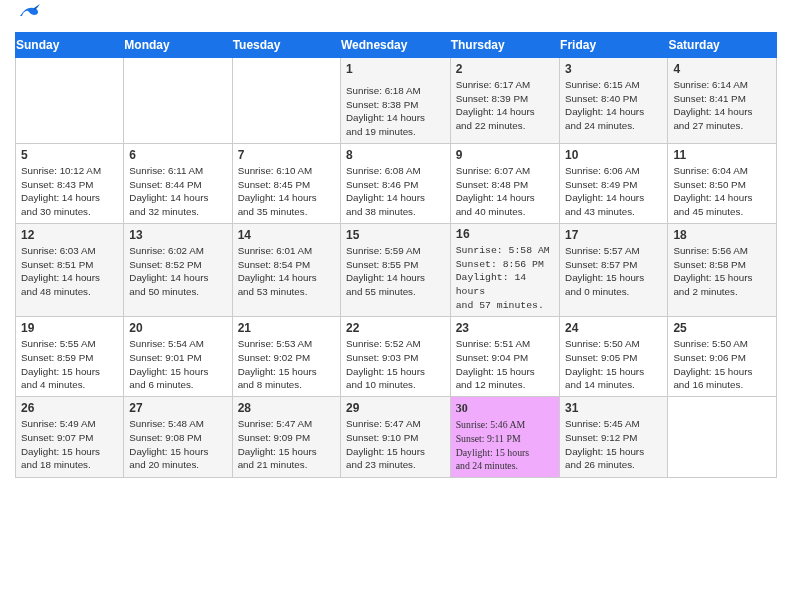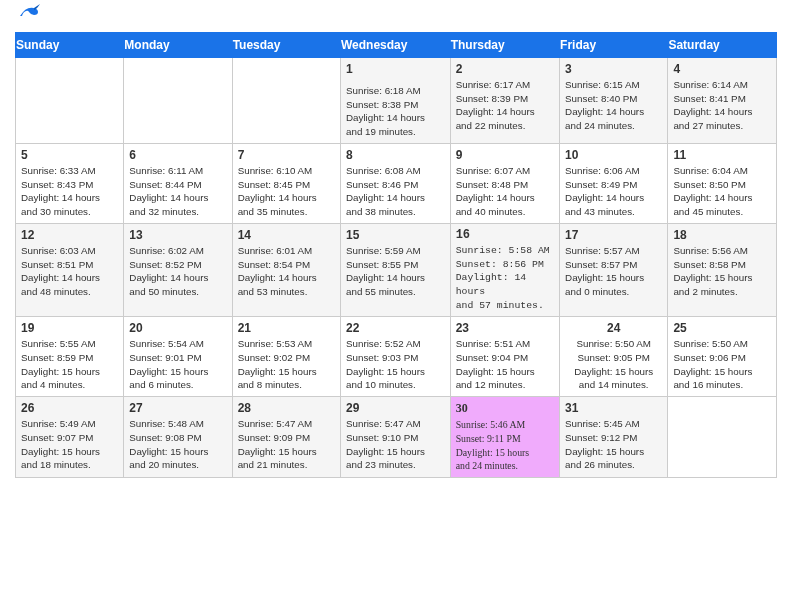--- a/index.html
+++ b/index.html
@@ -154,21 +154,21 @@
             <span class="day-num">4</span>
             <div class="day-info" style="white-space: pre-line;">Sunrise: 6:14 AM
 Sunset: 8:41 PM
 Daylight: 14 hours
 and 27 minutes.</div>
           </td>
         </tr>
         <tr>
           <td style="background: rgb(255, 255, 255);">
             <span class="day-num">5</span>
-            <div class="day-info" style="white-space: pre-line;">Sunrise: 6:33 AM
+            <div class="day-info" style="white-space: pre-line;">Sunrise: 10:12 AM
 Sunset: 8:43 PM
 Daylight: 14 hours
 and 30 minutes.</div>
           </td>
           <td style="background: rgb(255, 255, 255);">
             <span class="day-num">6</span>
             <div class="day-info" style="white-space: pre-line;">Sunrise: 6:11 AM
 Sunset: 8:44 PM
 Daylight: 14 hours
 and 32 minutes.</div>
@@ -289,21 +289,21 @@
 Daylight: 15 hours
 and 10 minutes.</div>
           </td>
           <td style="background: rgb(255, 255, 255);">
             <span class="day-num">23</span>
             <div class="day-info" style="white-space: pre-line;">Sunrise: 5:51 AM
 Sunset: 9:04 PM
 Daylight: 15 hours
 and 12 minutes.</div>
           </td>
-          <td style="background: rgb(255, 255, 255); text-align: center;">
+          <td style="background: rgb(255, 255, 255);">
             <span class="day-num">24</span>
             <div class="day-info" style="white-space: pre-line;">Sunrise: 5:50 AM
 Sunset: 9:05 PM
 Daylight: 15 hours
 and 14 minutes.</div>
           </td>
           <td style="background: rgb(255, 255, 255);">
             <span class="day-num">25</span>
             <div class="day-info" style="white-space: pre-line;">Sunrise: 5:50 AM
 Sunset: 9:06 PM

